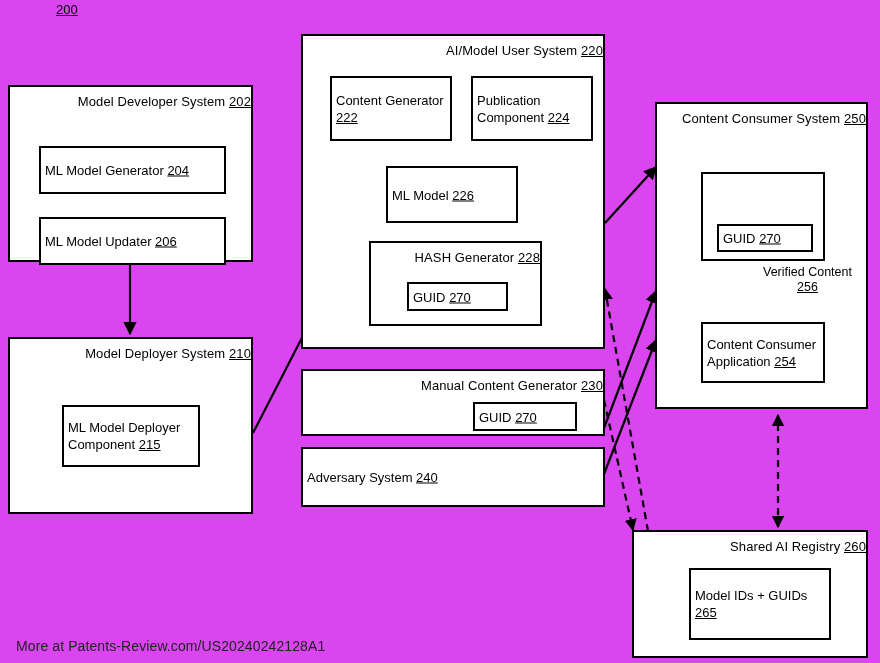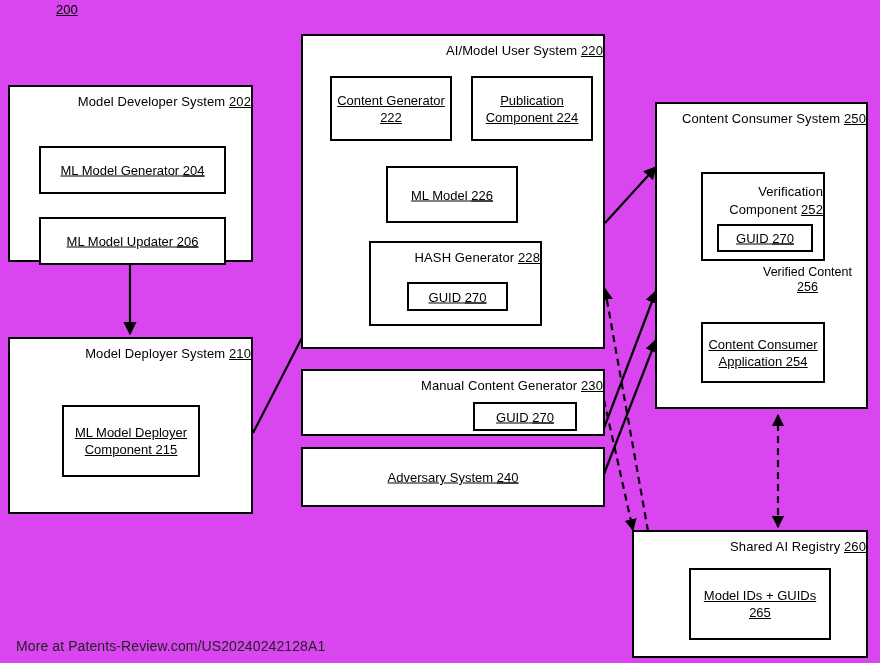--- a/index.html
+++ b/index.html
@@ -49,26 +49,24 @@
     line-height: 16px;
     letter-spacing: 0.1px;
     white-space: nowrap;
   }
   .centered-label {
     position: absolute;
     left: 0;
     right: 0;
     top: 50%;
     transform: translateY(-50%);
-    text-align: center;
     font-size: 13px;
     line-height: 17px;
     padding: 0 4px;
     box-sizing: border-box;
-    text-decoration: underline;
   }
   .ref {
     text-decoration: underline;
     text-underline-offset: 1px;
   }
   .fig-num {
     position: absolute;
     font-size: 13px;
     text-decoration: underline;
     text-underline-offset: 1px;
@@ -163,21 +161,21 @@
       </div>
     </div>
   </div>
 
   <div class="box box-outer" style="left:8px; top:337px; width:245px; height:177px;">
     <div class="box-title">
       <span>Model Deployer System</span>
       <span class="ref">210</span>
     </div>
 
-    <div class="box box-inner" style="left:52px; top:66px; width:138px; height:72px;">
+    <div class="box box-inner" style="left:52px; top:66px; width:138px; height:62px;">
       <div class="centered-label">
         <span>ML Model Deployer Component</span>
         <span class="ref">215</span>
       </div>
     </div>
   </div>
 
   <div class="box box-outer" style="left:301px; top:34px; width:304px; height:315px;">
     <div class="box-title">
       <span>AI/Model User System</span>
@@ -239,24 +237,20 @@
     </div>
   </div>
 
   <div class="box box-outer" style="left:655px; top:102px; width:213px; height:307px;">
     <div class="box-title">
       <span>Content Consumer System</span>
       <span class="ref">250</span>
     </div>
 
     <div class="box box-inner" style="left:44px; top:68px; width:124px; height:89px;">
-      <div class="box-title" style="top:9px; line-height:18px; white-space:normal;">
-        <span>Verification Component</span>
-        <span class="ref">252</span>
-      </div>
       <div class="box box-inner" style="left:14px; top:50px; width:96px; height:28px;">
         <div class="centered-label">
           <span>GUID</span>
           <span class="ref">270</span>
         </div>
       </div>
     </div>
 
     <div class="box box-inner" style="left:44px; top:218px; width:124px; height:61px;">
       <div class="centered-label">

